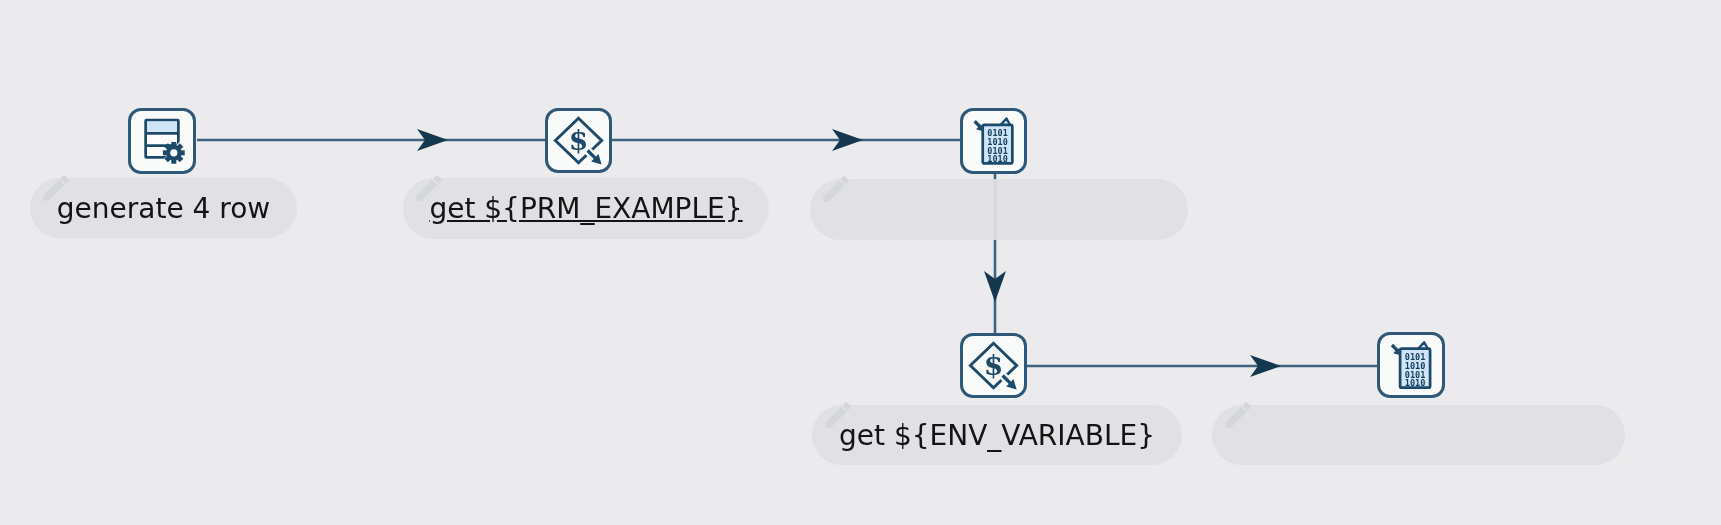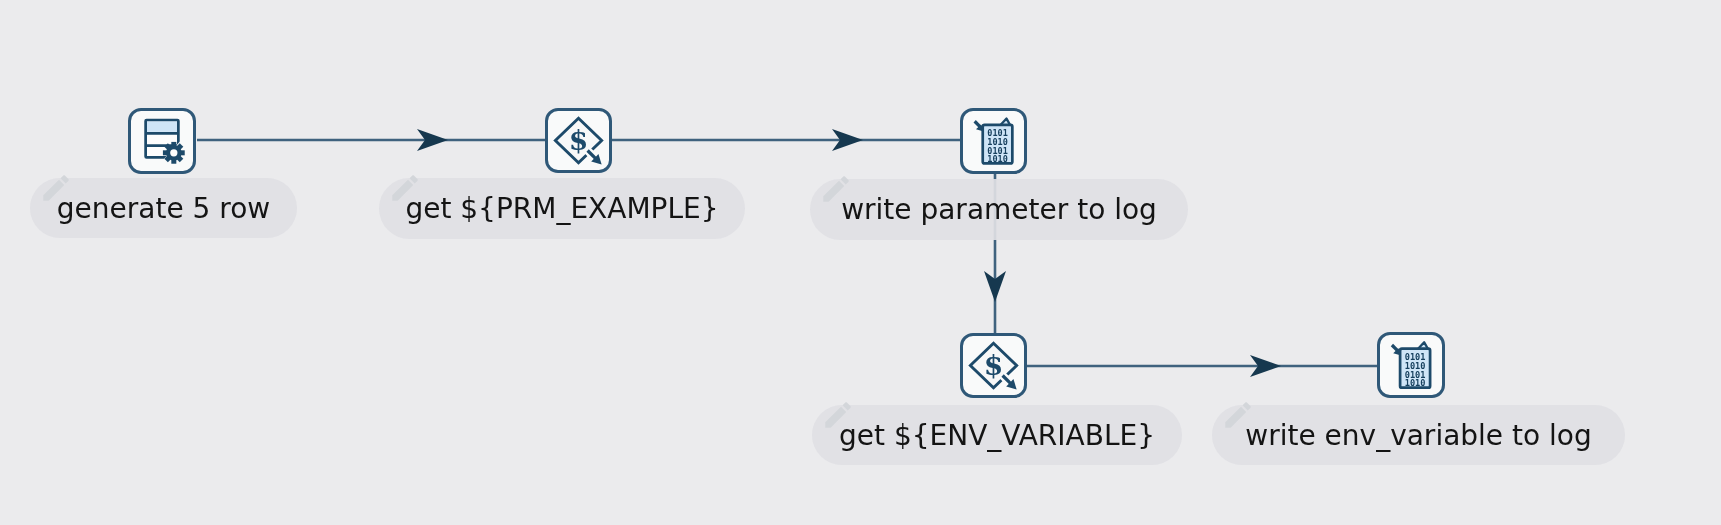--- a/index.html
+++ b/index.html
@@ -29,21 +29,21 @@
   }
   .pencil svg{width:100%;height:100%;fill:#d3d6da;}
   
   .n1{left:128px;top:108px;width:68px;height:66px;}
   .n2{left:545px;top:108px;width:67px;height:65px;}
   .n3{left:960px;top:108px;width:67px;height:66px;}
   .n4{left:960px;top:333px;width:67px;height:65px;}
   .n5{left:1377px;top:332px;width:68px;height:66px;}
   
   .p1{left:30px;top:178px;width:267px;height:60px;}
-  .p2{left:379px;top:178px;width:366px;height:61px;}
+  .p2{left:403px;top:178px;width:366px;height:61px;text-decoration:underline;}
   .p3{left:810px;top:179px;width:378px;height:61px;}
   .p4{left:812px;top:405px;width:370px;height:60px;align-items:center;}
   .p5{left:1212px;top:405px;width:413px;height:60px;}
   .ic-navy{fill:#1d4a6a;}
   .bin{font-family:"DejaVu Sans Mono","Liberation Mono",monospace;font-weight:bold;font-size:9.5px;fill:#17405e;}
 </style>
 </head>
 <body>
 
 <div class="canvas">
@@ -130,52 +130,50 @@
       <text class="bin" x="38.5" y="56.5" text-anchor="middle">1010</text>
     </svg>
   </div>
 
   <div class="pill p1">
     <span class="pencil">
       <svg viewBox="0 0 24 24">
           <path d="M3 17.2V21h3.8L17.8 9.9l-3.7-3.8L3 17.2zM20.7 7c.4-.4.4-1 0-1.4l-2.3-2.3c-.4-.4-1-.4-1.4 0l-1.8 1.8 3.7 3.8L20.7 7z"></path>
         </svg>
     </span>
-    <span>generate 5 row</span>
+    <span>generate 4 row</span>
   </div>
 
   <div class="pill p2">
     <span class="pencil">
       <svg viewBox="0 0 24 24">
           <path d="M3 17.2V21h3.8L17.8 9.9l-3.7-3.8L3 17.2zM20.7 7c.4-.4.4-1 0-1.4l-2.3-2.3c-.4-.4-1-.4-1.4 0l-1.8 1.8 3.7 3.8L20.7 7z"></path>
         </svg>
     </span>
     <span>get ${PRM_EXAMPLE}</span>
   </div>
 
   <div class="pill p3">
     <span class="pencil">
       <svg viewBox="0 0 24 24">
           <path d="M3 17.2V21h3.8L17.8 9.9l-3.7-3.8L3 17.2zM20.7 7c.4-.4.4-1 0-1.4l-2.3-2.3c-.4-.4-1-.4-1.4 0l-1.8 1.8 3.7 3.8L20.7 7z"></path>
         </svg>
     </span>
-    <span>write parameter to log</span>
   </div>
 
   <div class="pill p4">
     <span class="pencil">
       <svg viewBox="0 0 24 24">
           <path d="M3 17.2V21h3.8L17.8 9.9l-3.7-3.8L3 17.2zM20.7 7c.4-.4.4-1 0-1.4l-2.3-2.3c-.4-.4-1-.4-1.4 0l-1.8 1.8 3.7 3.8L20.7 7z"></path>
         </svg>
     </span>
     <span>get ${ENV_VARIABLE}</span>
   </div>
 
   <div class="pill p5">
     <span class="pencil">
       <svg viewBox="0 0 24 24">
           <path d="M3 17.2V21h3.8L17.8 9.9l-3.7-3.8L3 17.2zM20.7 7c.4-.4.4-1 0-1.4l-2.3-2.3c-.4-.4-1-.4-1.4 0l-1.8 1.8 3.7 3.8L20.7 7z"></path>
         </svg>
     </span>
-    <span>write env_variable to log</span>
   </div>
 
 </div>
 
 </body></html>

